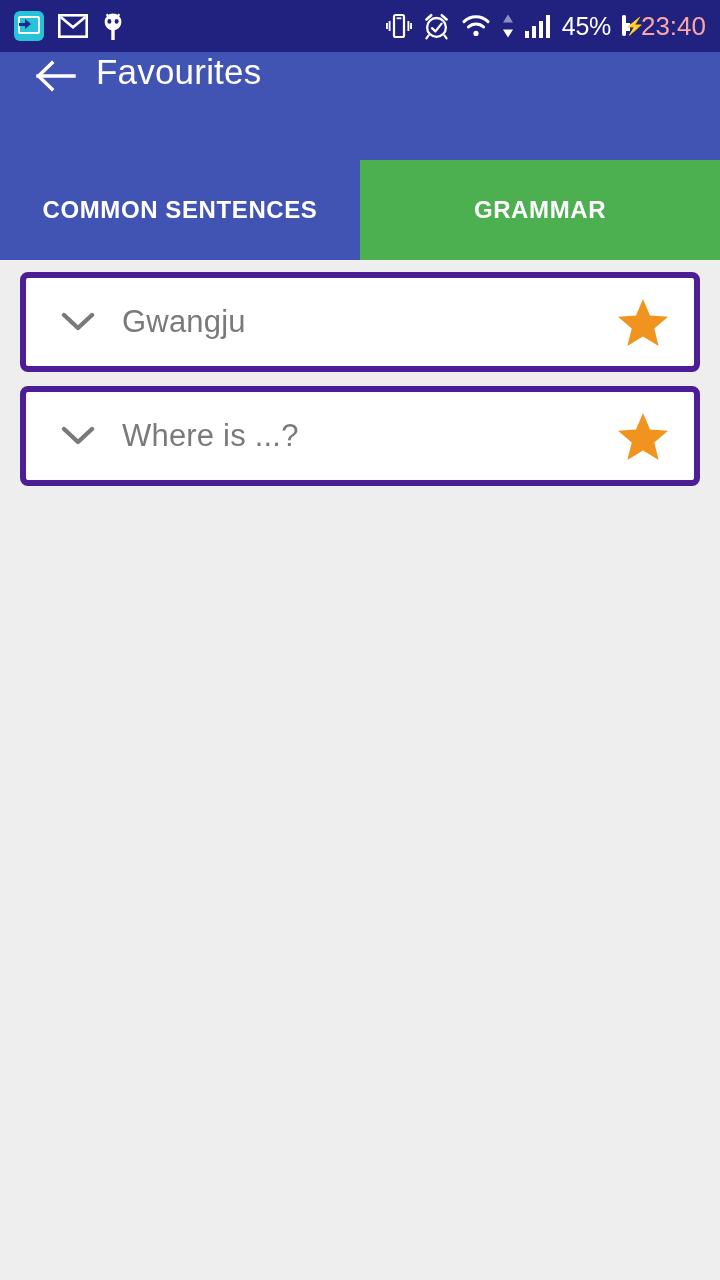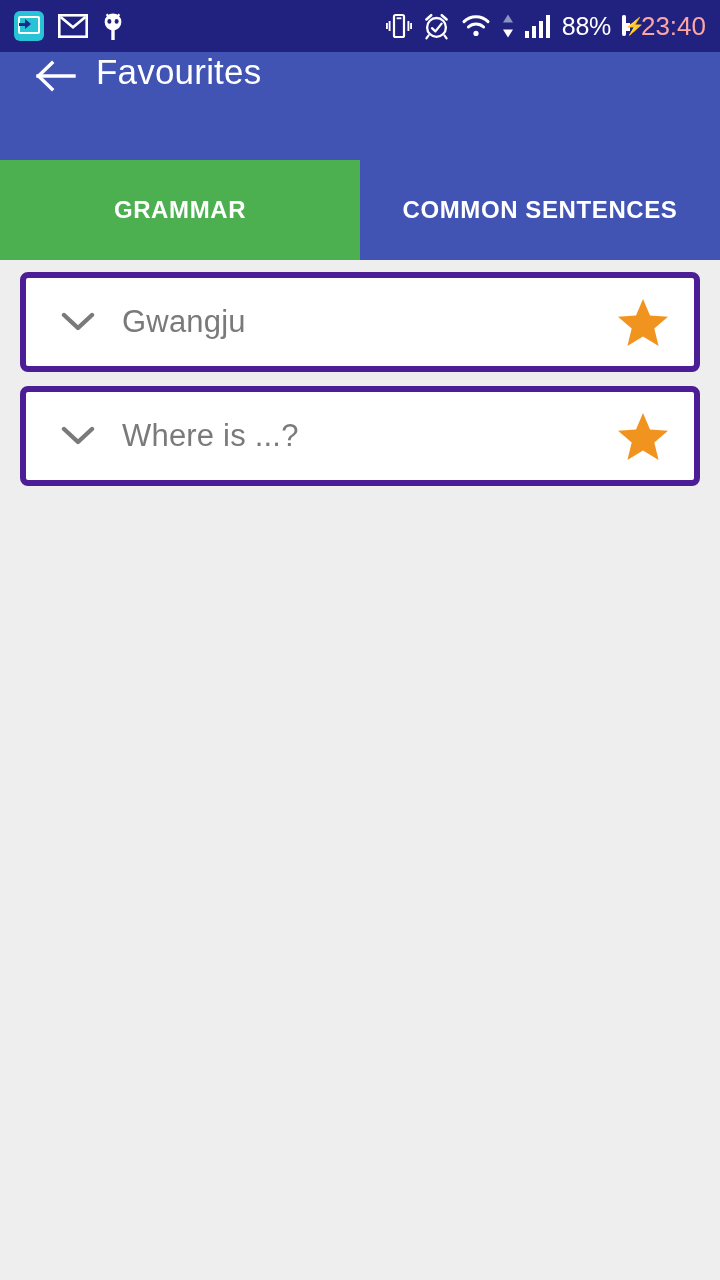--- a/index.html
+++ b/index.html
@@ -206,21 +206,21 @@
         </svg>
       </span>
 
       <span class="ic-signal">
         <i></i>
           <i></i>
           <i></i>
           <i></i>
       </span>
 
-      <span class="battery-pct">88%</span>
+      <span class="battery-pct">45%</span>
 
       <span class="battery-wrap">
         <span class="ic-battery">
           <span class="fill"></span>
           <span class="bolt">⚡</span>
         </span>
       </span>
 
       <span class="clock">23:40</span>
     </div>
@@ -232,25 +232,25 @@
         <svg width="42" height="34" viewBox="0 0 42 34">
           <line x1="3" y1="17" x2="39" y2="17" stroke="#ffffff" stroke-width="3.4" stroke-linecap="square"></line>
           <polyline points="17,4 3.5,17 17,30" fill="none" stroke="#ffffff" stroke-width="3.4" stroke-linecap="square" stroke-linejoin="miter"></polyline>
         </svg>
       </span>
     </div>
     <div class="app-title">Favourites</div>
   </div>
 
   <div class="tabs">
+    <div class="tab inactive">
+      <span>COMMON SENTENCES</span>
+    </div>
     <div class="tab active">
       <span>GRAMMAR</span>
-    </div>
-    <div class="tab inactive">
-      <span>COMMON SENTENCES</span>
     </div>
   </div>
 
   <div class="content-area">
     <div class="list">
 
       <div class="card">
         <span class="chev">
           <svg width="34" height="22" viewBox="0 0 34 22">
             <polyline points="3,4 17,17 31,4" fill="none" stroke="#7a7a7a" stroke-width="4.4" stroke-linecap="round" stroke-linejoin="round"></polyline>

